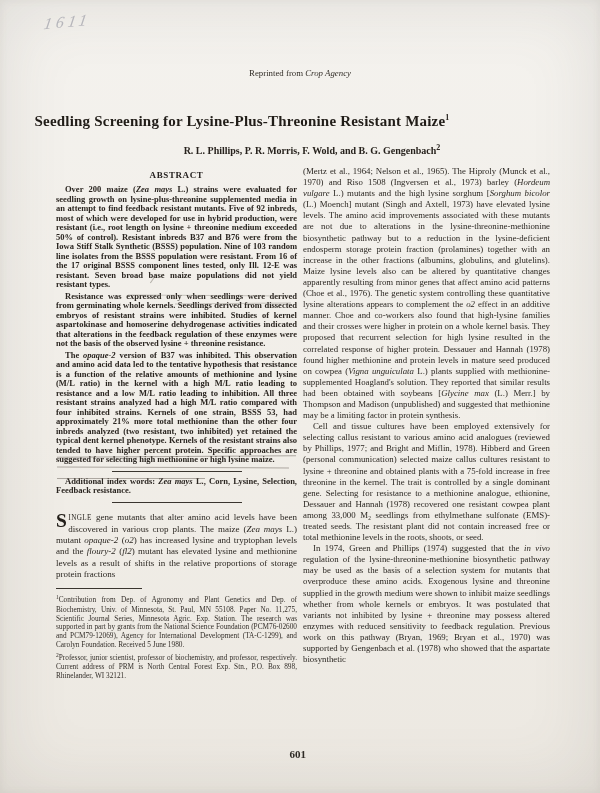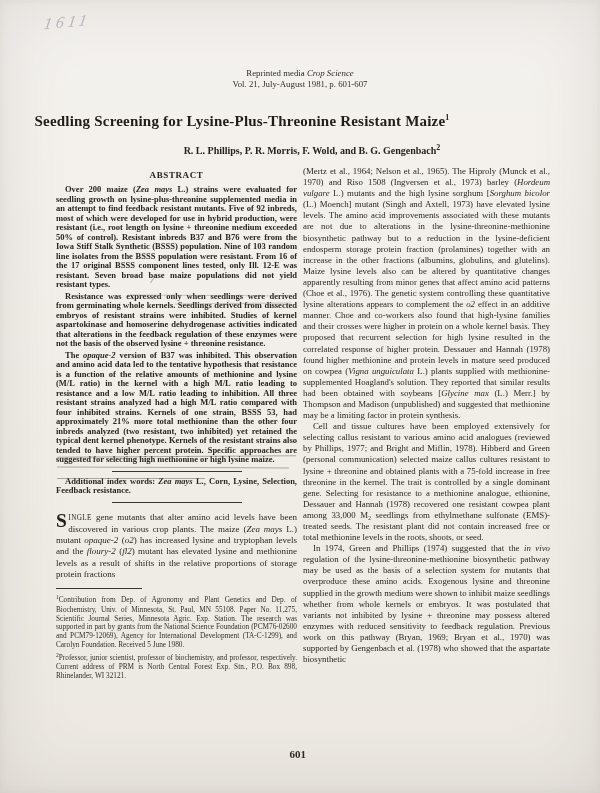--- a/index.html
+++ b/index.html
@@ -89,22 +89,21 @@
   }
 </style>
 </head>
 <body>
 
 <div class="page">
 
   <div class="handwriting">1611</div>
 
   <div class="reprint">
-    <div><span>Reprinted media </span><i>Crop Science</i></div>
-    <div>Vol. 21, July-August 1981, p. 601-607</div>
+    <div><span>Reprinted from </span><i>Crop Agency</i></div>
   </div>
 
   <h1 class="title"><span>Seedling Screening for Lysine-Plus-Threonine Resistant Maize</span><sup>1</sup></h1>
 
   <div class="authors"><span>R. L. Phillips, P. R. Morris, F. Wold, and B. G. Gengenbach</span><sup>2</sup></div>
 
   <div class="col left">
     <div class="abs-head">ABSTRACT</div>
     <p class="abs ind">Over 200 maize (<i>Zea mays</i> L.) strains were evaluated for seedling growth on lysine-plus-threonine supplemented media in an attempt to find feedback resistant mutants. Five of 92 inbreds, most of which were developed for use in hybrid production, were resistant (i.e., root length on lysine + threonine medium exceeded 50% of control). Resistant inbreds B37 and B76 were from the Iowa Stiff Stalk Synthetic (BSSS) population. Nine of 103 random line isolates from the BSSS population were resistant. From 16 of the 17 original BSSS component lines tested, only Ill. 12-E was resistant. Seven broad base maize populations did not yield resistant types.</p>
     <p class="abs ind">Resistance was expressed only when seedlings were derived from germinating whole kernels. Seedlings derived from dissected embryos of resistant strains were inhibited. Studies of kernel aspartokinase and homoserine dehydrogenase activities indicated that alterations in the feedback regulation of these enzymes were not the basis of the observed lysine + threonine resistance.</p>

